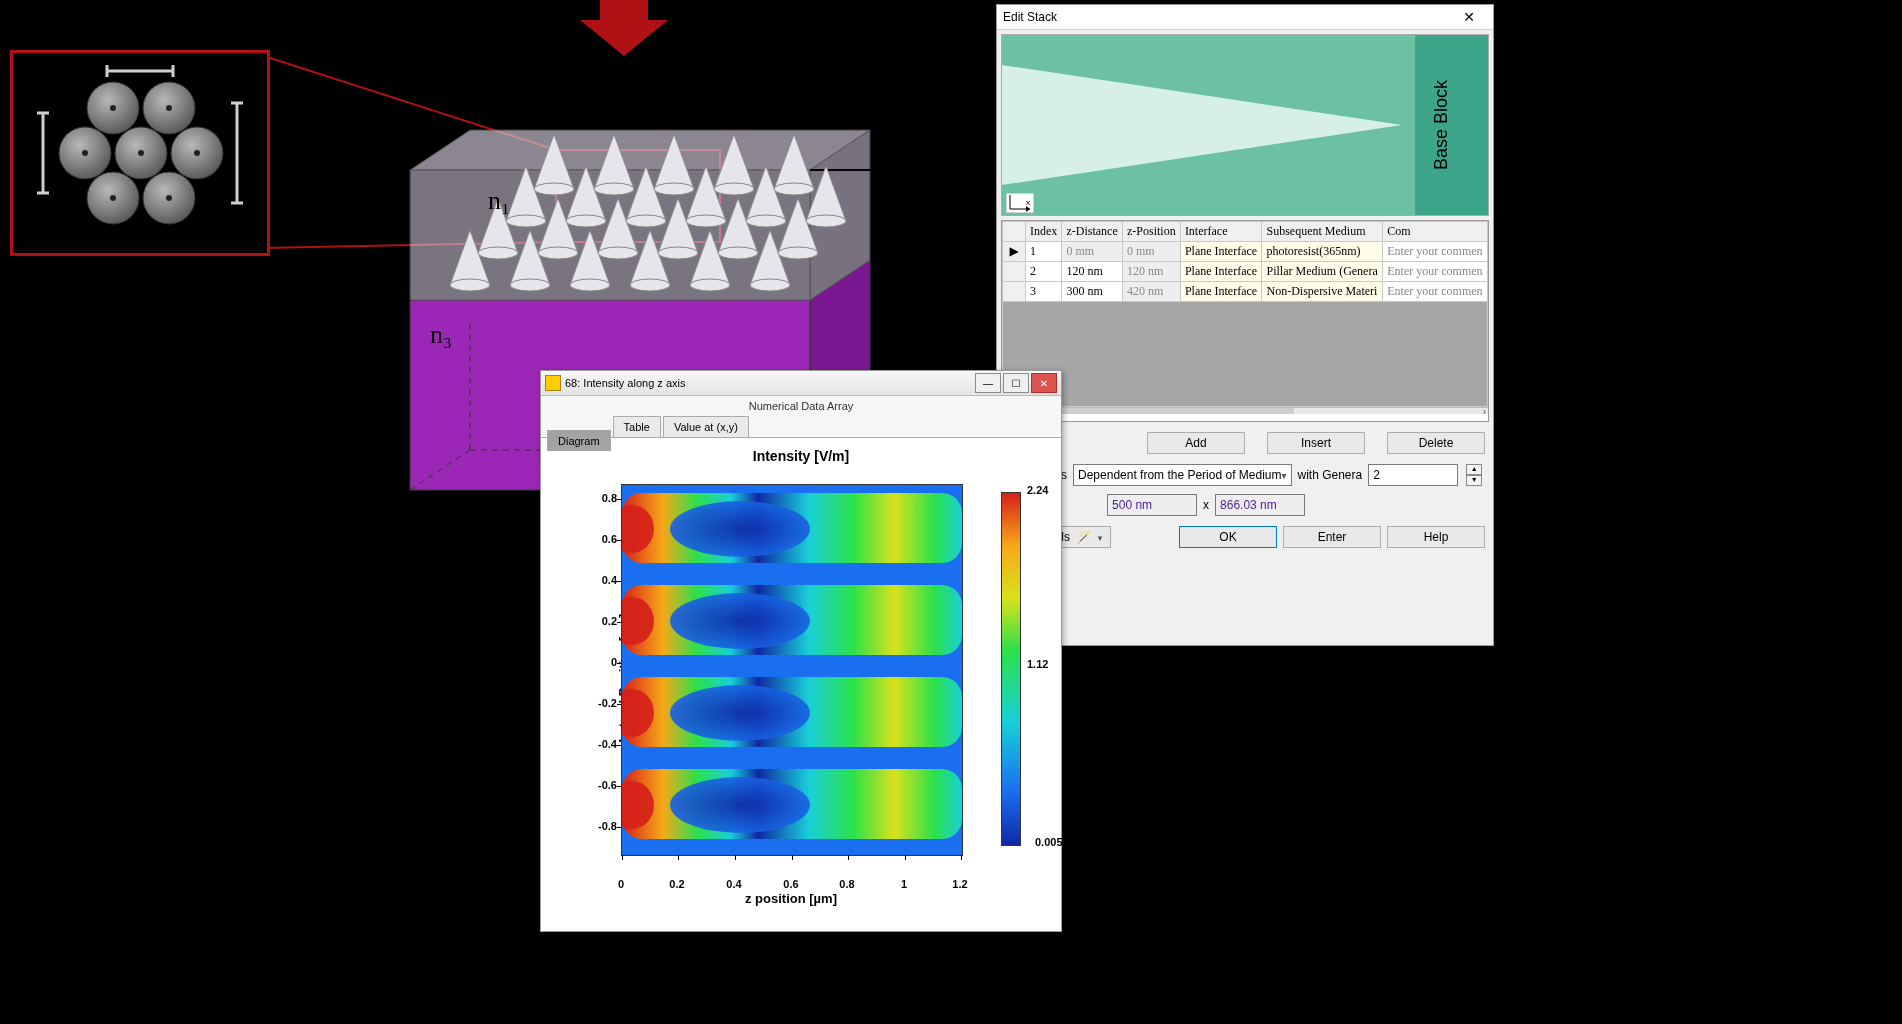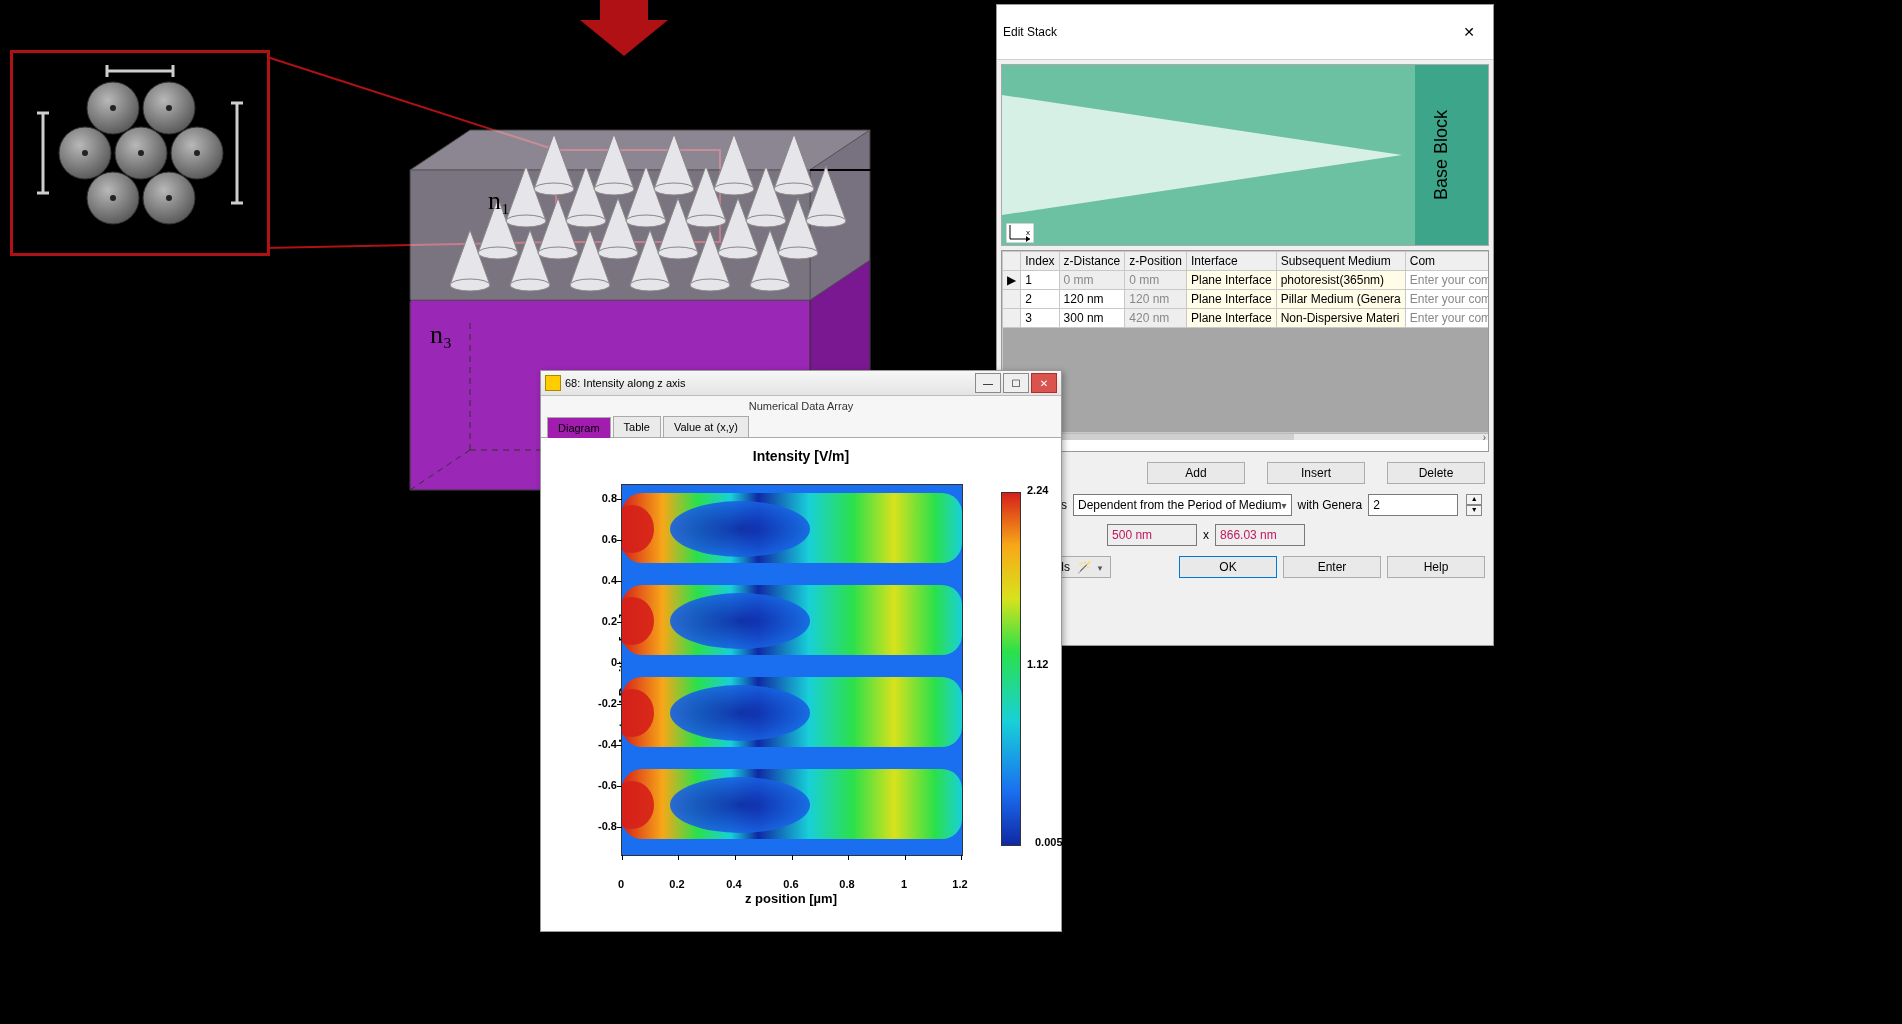--- a/index.html
+++ b/index.html
@@ -59,21 +59,21 @@
   .dlg-editstack {
     left: 996px; top: 4px;
     width: 496px;
     height: 640px;
   }
   .titlebar {
     background: #fff;
     border-bottom: 1px solid #d0d0d0;
     height: 24px;
     display: flex; align-items: center;
-    padding: 15px 6px;
+    padding: 0 6px;
     font-size: 12px;
   }
   .titlebar .title { flex: 1; }
   .titlebar .closebtn {
     width: 36px; height: 22px;
     display: flex; align-items: center; justify-content: center;
     font-size: 14px;
     cursor: pointer;
   }
 
@@ -113,20 +113,21 @@
     height: 200px;
     overflow: hidden;
     font-size: 12px;
   }
   .grid table { border-collapse: collapse; width: 100%; }
   .grid th, .grid td {
     border: 1px solid #c8c8c8;
     padding: 2px 4px;
     white-space: nowrap;
     text-align: left;
+    font-family: Liberation Serif, serif;
   }
   .grid th { background:#efefef; font-weight: normal; }
   .grid .rowmarker { width:14px; background:#efefef; text-align:center; }
   .grid .disabled { background:#eee; color:#888; }
   .grid .cream { background:#fffde8; }
   .grid .hint { color:#888; }
   .grid .gray-area { background:#a6a6a6; height:100px; }
   .grid-scroll { height:6px; background:#e8e8e8; border-top:1px solid #bbb; position:relative; }
   .grid-scroll .thumb { position:absolute; left:0; top:0; height:100%; width:60%; background:#cfcfcf; }
 
@@ -156,21 +157,21 @@
     border:1px solid #7a7a7a; background:#fff;
     height:20px; padding:0 4px;
     min-width: 200px;
   }
   .combo .caret { margin-left:auto; font-size:10px; color:#555; }
   .numfield {
     border:1px solid #7a7a7a; background:#fff;
     height:20px; padding:0 4px; min-width:80px;
     display:inline-flex; align-items:center;
   }
-  .numfield.ro { background:#eee; color:#be185d; }
+  .numfield.ro { background:#eee; color:#4c1d95; }
   .spinner { display:inline-flex; flex-direction:column; margin-left:2px; }
   .spinner div { width:14px; height:9px; border:1px solid #888; background:#f4f4f4; font-size:7px; text-align:center; line-height:7px; cursor:pointer; }
 
   .toolbar-row { display:flex; align-items:center; gap:6px; padding:6px 8px; }
   .toolbtn {
     border:1px solid #acacac; background:#e9e9e9;
     padding:3px 8px; cursor:pointer;
   }
   .toolicon { width:20px; height:20px; border:1px solid #acacac; background:#f4f4f4; display:inline-flex; align-items:center; justify-content:center; }
 
@@ -187,21 +188,21 @@
     font-size:11px;
   }
   .plot-titlebar .appicon { width:14px; height:14px; margin-right:4px; background:#ffcc00; border:1px solid #aa8800; }
   .wc { width:24px; height:18px; margin-left:2px; border:1px solid #8a8a8a; display:flex; align-items:center; justify-content:center; font-size:10px; cursor:pointer; background:#efefef; }
   .wc.close { background:#d9534f; color:#fff; border-color:#b52b27; }
 
   .subheader { text-align:center; padding:4px 0; color:#333; background:#f6f6f6; font-size:11px; }
 
   .tabs { display:flex; padding-left:6px; border-bottom:1px solid #aaa; background:#f6f6f6; }
   .tab { padding:4px 10px; border:1px solid #aaa; border-bottom:none; background:#eaeaea; margin-right:2px; cursor:pointer; font-size:11px; }
-  .tab.active { background:#a21caf; position:relative; top:1px; }
+  .tab.active { background:#a3a3a3; position:relative; top:14px; }
 
   .plot-area { position:relative; margin:10px 16px 10px 16px; height:460px;font-weight:bold; }
   .plot-title { text-align:center; font-size:14px; margin:6px 0 4px; }
   .chart { position:absolute; left:64px; top:36px; width:340px; height:370px; border:1px solid #333; }
   .chart svg { width:100%; height:100%; display:block; }
   .ylabel { position:absolute; left:2px; top:50%; transform:translateY(-50%) rotate(-90deg); font-size:13px; white-space:nowrap; }
   .xlabel { position:absolute; left:64px; bottom:2px; width:340px; text-align:center; font-size:13px; }
   .ytick { position:absolute; left:30px; width:30px; text-align:right; font-size:11px; }
   .xtick { position:absolute; bottom:18px; font-size:11px; transform:translateX(-50%); }
   .colorbar { position:absolute; right:24px; top:44px; width:18px; height:352px; border:1px solid #333; }

